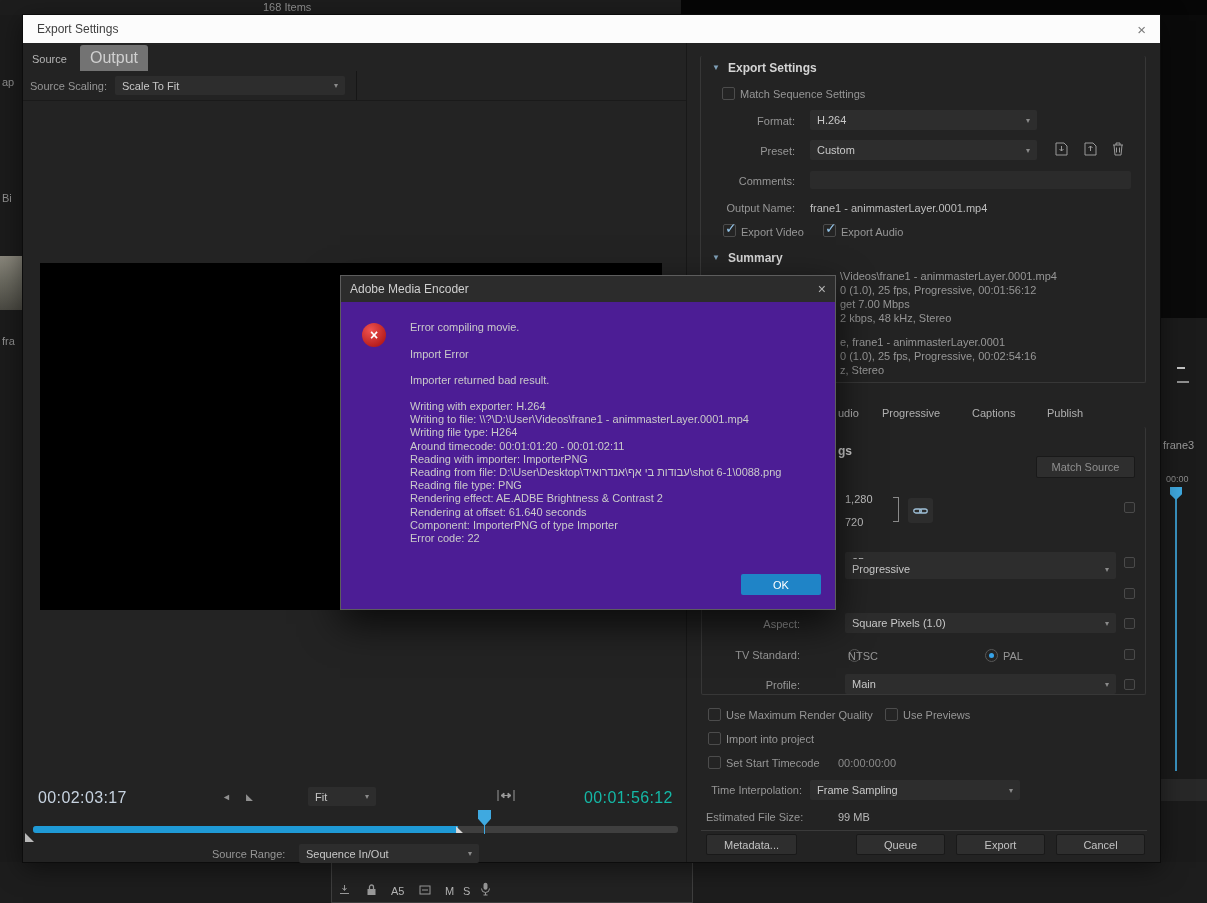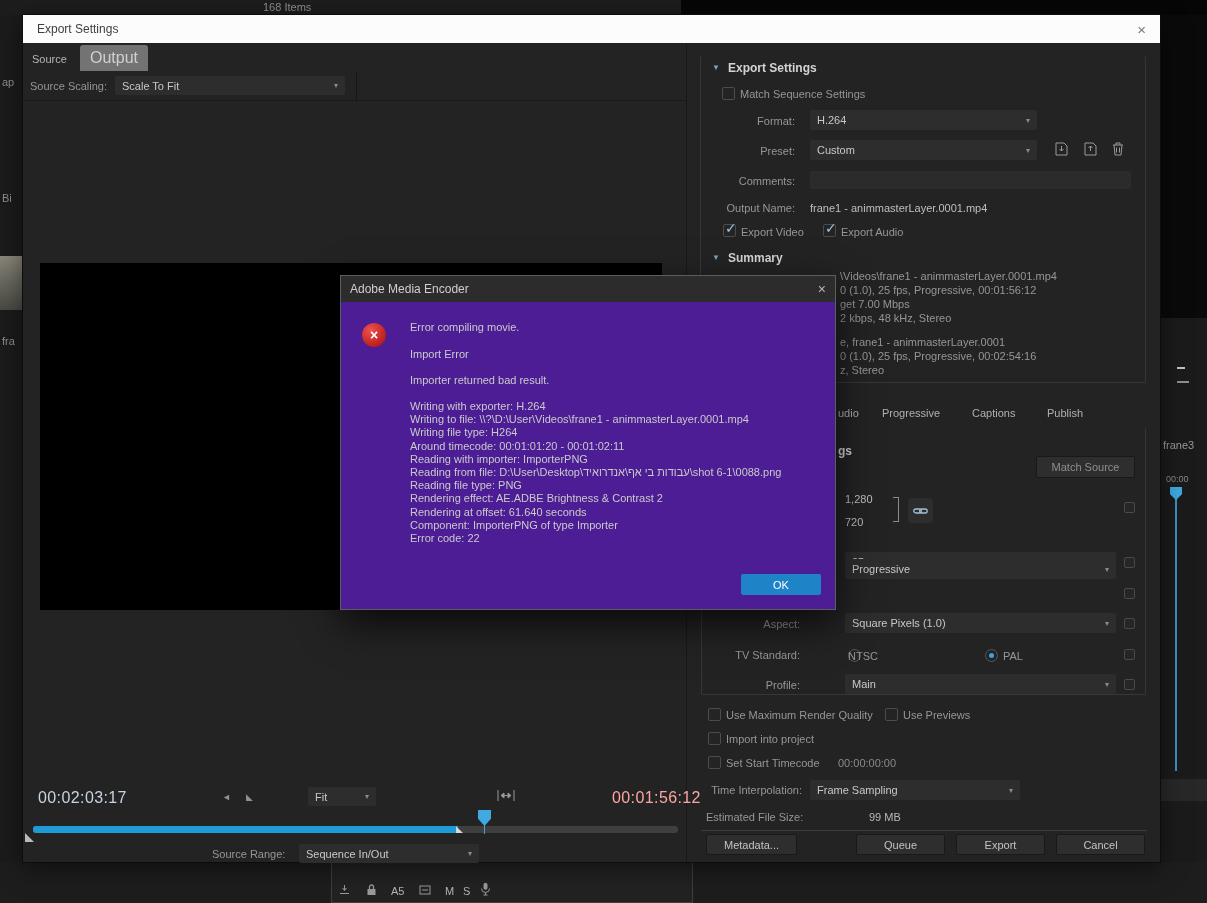--- a/index.html
+++ b/index.html
@@ -116,21 +116,21 @@
 </div>
 <span class="abs z11" style="left:497px;top:789px">
     <svg width="18" height="13" viewBox="0 0 18 13">
       <g stroke="#9a9a9a" fill="#9a9a9a">
         <path d="M1 1v11M17 1v11" fill="none"></path>
         <path d="M4 6.5h10" fill="none"></path>
         <path d="M7 4L4 6.5 7 9zM11 4l3 2.5L11 9z"></path>
       </g>
     </svg>
   </span>
-<span class="t tc z11" style="left:612px;top:789px;color:#fca5a5">00:01:56:12</span>
+<span class="t tc z11" style="left:584px;top:789px;color:#14b8a6">00:01:56:12</span>
 
 <div class="abs z11" style="left:33px;top:826px;width:645px;height:7px;background:#3f3f3f;border-radius:3px"></div>
 <div class="abs z11" style="left:33px;top:826px;width:425px;height:7px;background:#1f9ad6;border-radius:3px 0 0 3px"></div>
 <span class="t z11" style="left:456px;top:824px;font-size:9px;color:#d9d9d9">◣</span>
 <div class="abs z11" style="left:478px;top:810px;width:13px;height:16px;background:#3fa9e0;clip-path:polygon(0 0,100% 0,100% 55%,50% 100%,0 55%)"></div>
 <div class="abs z11" style="left:484px;top:824px;width:1px;height:10px;background:#3fa9e0"></div>
 <div class="abs z11" style="left:25px;top:833px;width:0;height:0;border-bottom:9px solid #b9b9b9;border-right:9px solid transparent"></div>
 
 <span class="t z11" style="left:212px;top:848px">Source Range:</span>
 <div class="dd z11" style="left:299px;top:844px;width:180px;height:19px">
@@ -267,21 +267,21 @@
 <span class="t z11" style="left:726px;top:757px">Set Start Timecode</span>
 <span class="t z11" style="left:838px;top:757px;color:#8a8a8a">00:00:00:00</span>
 
 <span class="t z11" style="left:680px;top:784px;width:122px;text-align:right">Time Interpolation:</span>
 <div class="dd z11" style="left:810px;top:780px;width:210px">
   <span>Frame Sampling</span>
   <span class="ar">▾</span>
 </div>
 
 <span class="t z11" style="left:706px;top:811px">Estimated File Size:</span>
-<span class="t z11" style="left:869px;top:811px;color:#b8b8b8">99 MB</span>
+<span class="t z11" style="left:838px;top:811px;color:#b8b8b8">99 MB</span>
 
 <div class="abs z11" style="left:701px;top:830px;width:446px;height:1px;background:#3a3a3a"></div>
 <div class="btn z11" style="left:706px;top:834px;width:91px;height:21px">Metadata...</div>
 <div class="btn z11" style="left:856px;top:834px;width:89px;height:21px">Queue</div>
 <div class="btn z11" style="left:956px;top:834px;width:89px;height:21px">Export</div>
 <div class="btn z11" style="left:1056px;top:834px;width:89px;height:21px">Cancel</div>
 
 <div class="dialog">
   <div class="dtitle">
     <span>Adobe Media Encoder</span>

